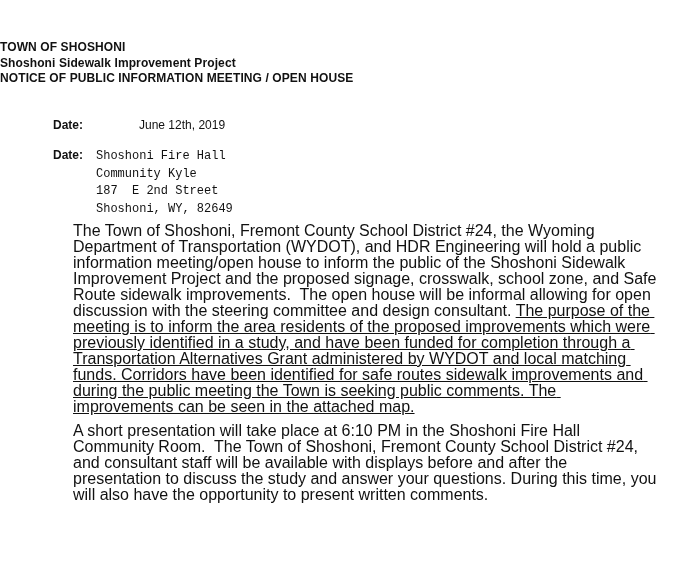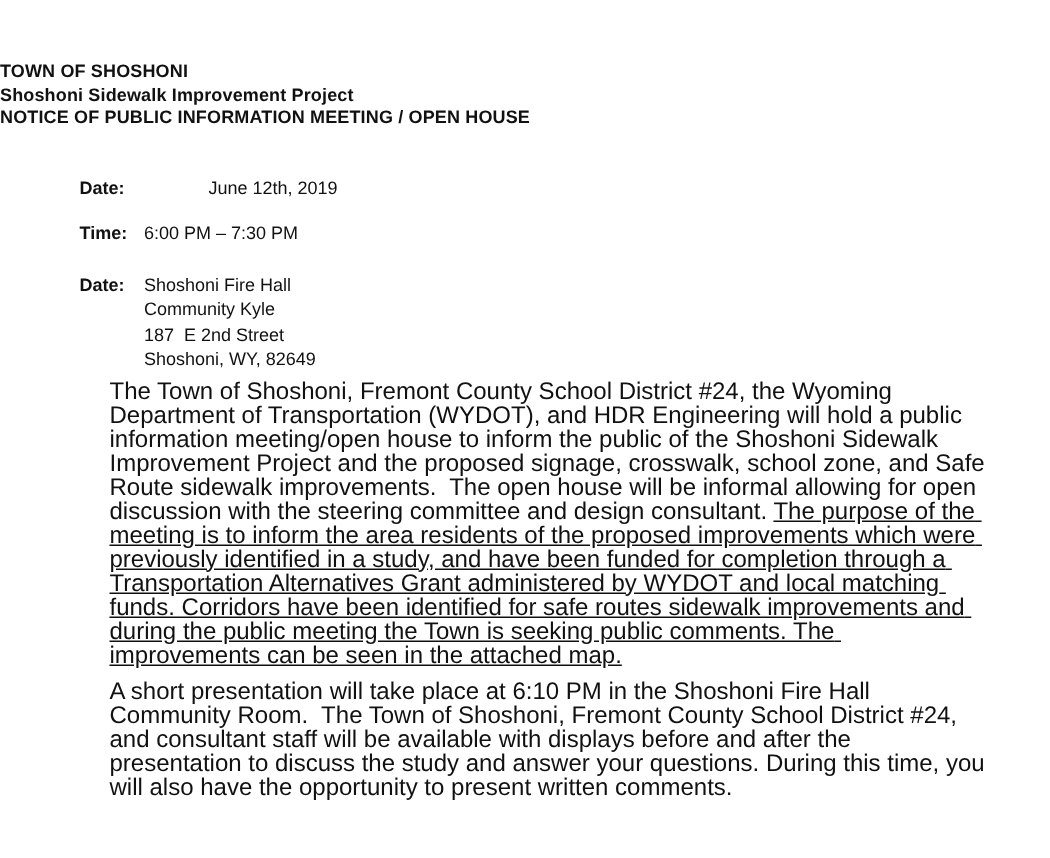--- a/index.html
+++ b/index.html
@@ -30,21 +30,21 @@
   .info-row { display: flex; align-items: flex-start; }
   .info-row.date-row { margin-bottom: 14px; gap: 43px; }
   .info-row.time-row { margin-bottom: 18px; }
   .info-label {
     width: 43px;
     font-weight: bold;
     flex-shrink: 0;
   }
   .info-value { white-space: pre-wrap; }
   .place-lines { display: block; }
-  .place-line { white-space: pre-wrap; }
+  .place-line { white-space: pre-wrap; font-family: Liberation Mono, monospace; }
   .paragraphs {
     margin-left: 73px;
     width: 585px;
     font-size: 16px;
     line-height: 16px;
     margin-top: 6px;
   }
   .paragraphs p {
     margin: 0 0 8px 0;
     white-space: pre-wrap;
@@ -60,24 +60,20 @@
     <div>TOWN OF SHOSHONI</div>
     <div>Shoshoni Sidewalk Improvement Project</div>
     <div>NOTICE OF PUBLIC INFORMATION MEETING / OPEN HOUSE</div>
   </div>
 
   <div class="info-block">
     <div class="info-row date-row">
       <span class="info-label">Date:</span>
       <span class="info-value">June 12th, 2019</span>
     </div>
-    <div class="info-row time-row">
-      <span class="info-label">Time:</span>
-      <span class="info-value">6:00 PM – 7:30 PM</span>
-    </div>
     <div class="info-row place-row">
       <span class="info-label">Date:</span>
       <span class="place-lines">
         <span class="place-line">Shoshoni Fire Hall</span><br>
         <span class="place-line">Community Kyle</span><br>
         <span class="place-line">187  E 2nd Street</span><br>
         <span class="place-line">Shoshoni, WY, 82649</span>
       </span>
     </div>
   </div>

